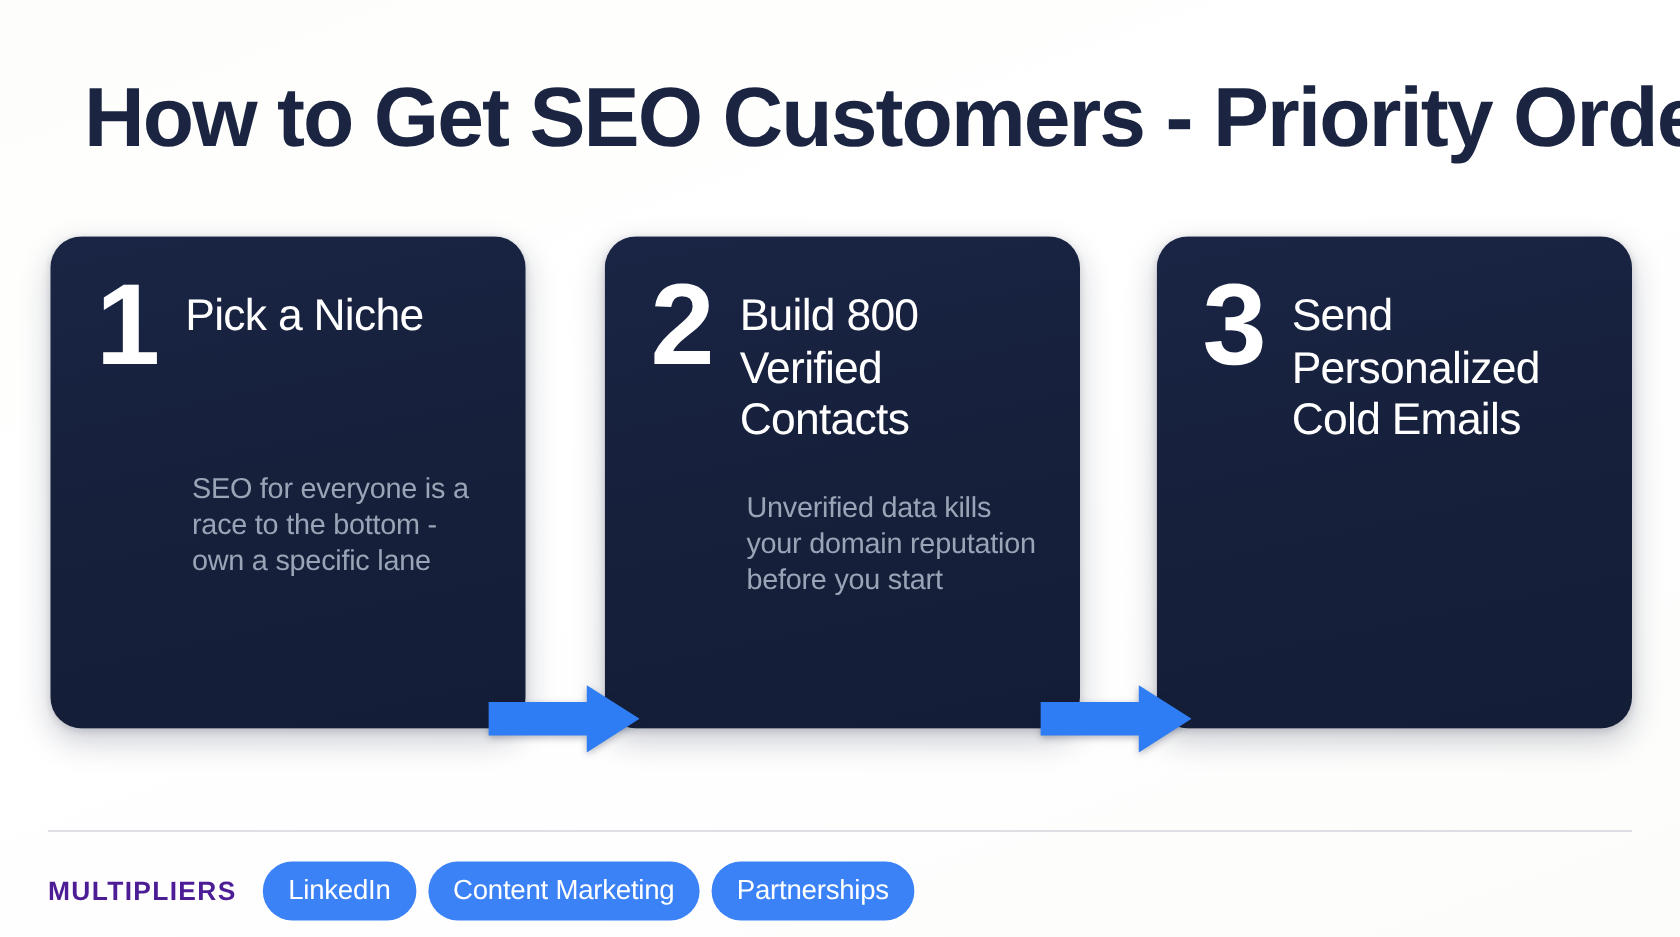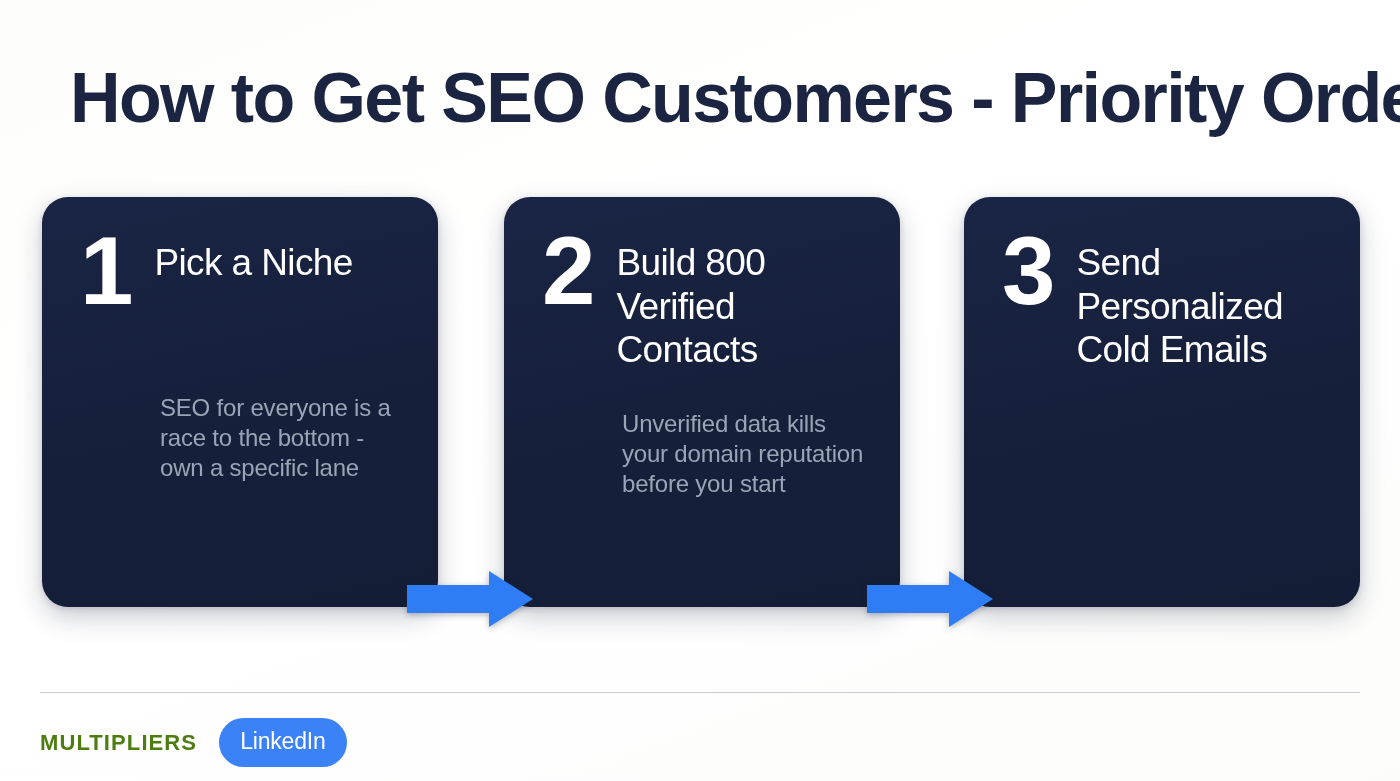--- a/index.html
+++ b/index.html
@@ -115,21 +115,21 @@
     left:40px;
     top:718px;
     display:flex;
     align-items:center;
     gap:22px;
   }
   #multipliers-label {
     font-size:22px;
     font-weight:bold;
     letter-spacing:1.1px;
-    color:#4d7c0f;
+    color:#4c1d95;
   }
   #pill-list {
     display:flex;
     align-items:center;
     gap:10px;
   }
   .pill {
     background:#3b82f6;
     color:#ffffff;
     font-size:23px;
@@ -183,14 +183,16 @@
   </div>
 
 </div>
 
 <div id="divider"></div>
 
 <div id="footer">
   <div id="multipliers-label">MULTIPLIERS</div>
   <div id="pill-list">
     <div class="pill">LinkedIn</div>
+    <div class="pill">Content Marketing</div>
+    <div class="pill">Partnerships</div>
   </div>
 </div>
 
 </body></html>

